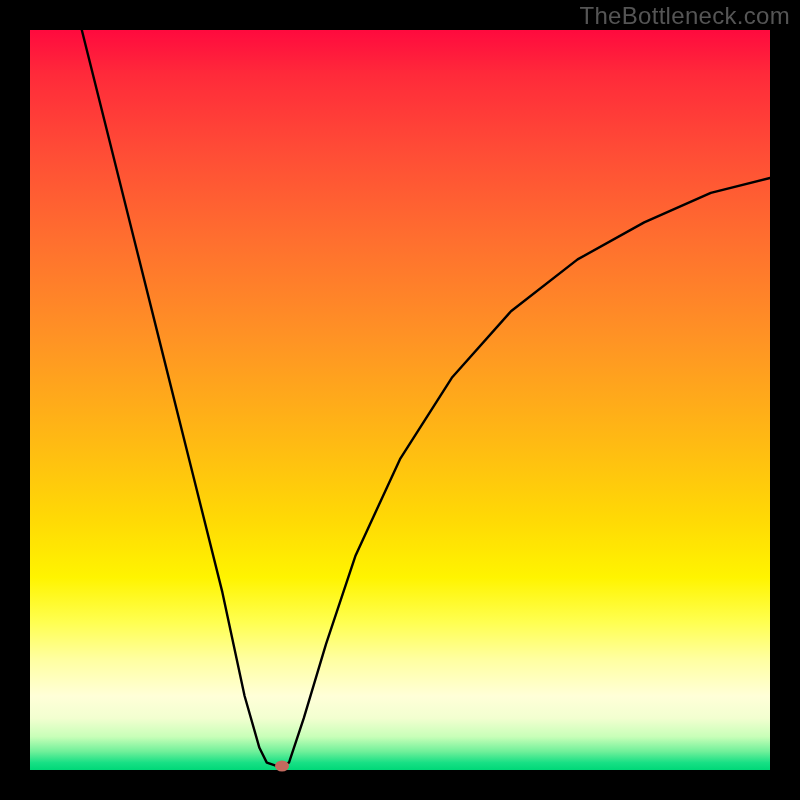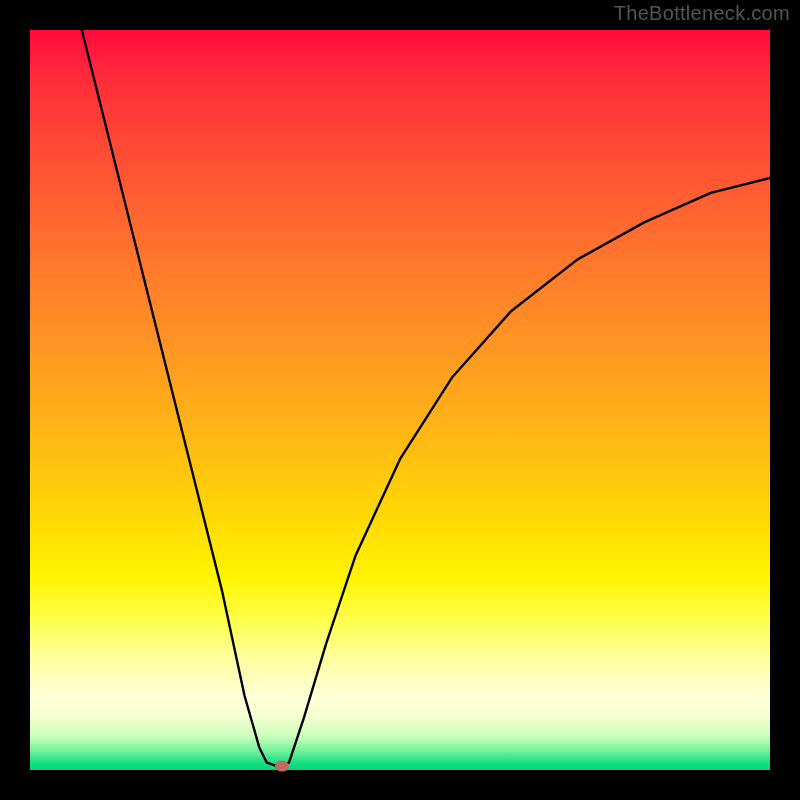--- a/index.html
+++ b/index.html
@@ -15,21 +15,21 @@
     position: relative;
     width: 800px;
     height: 800px;
     background: #000;
   }
   .watermark {
     position: absolute;
     top: 2px;
     right: 10px;
     color: #555;
-    font-size: 20px;
+    font-size: 24px;
     font-weight: 500;
     letter-spacing: 0.3px;
     user-select: none;
   }
   .plot-area {
     position: absolute;
     left: 30px;
     top: 30px;
     width: 740px;
     height: 740px;

